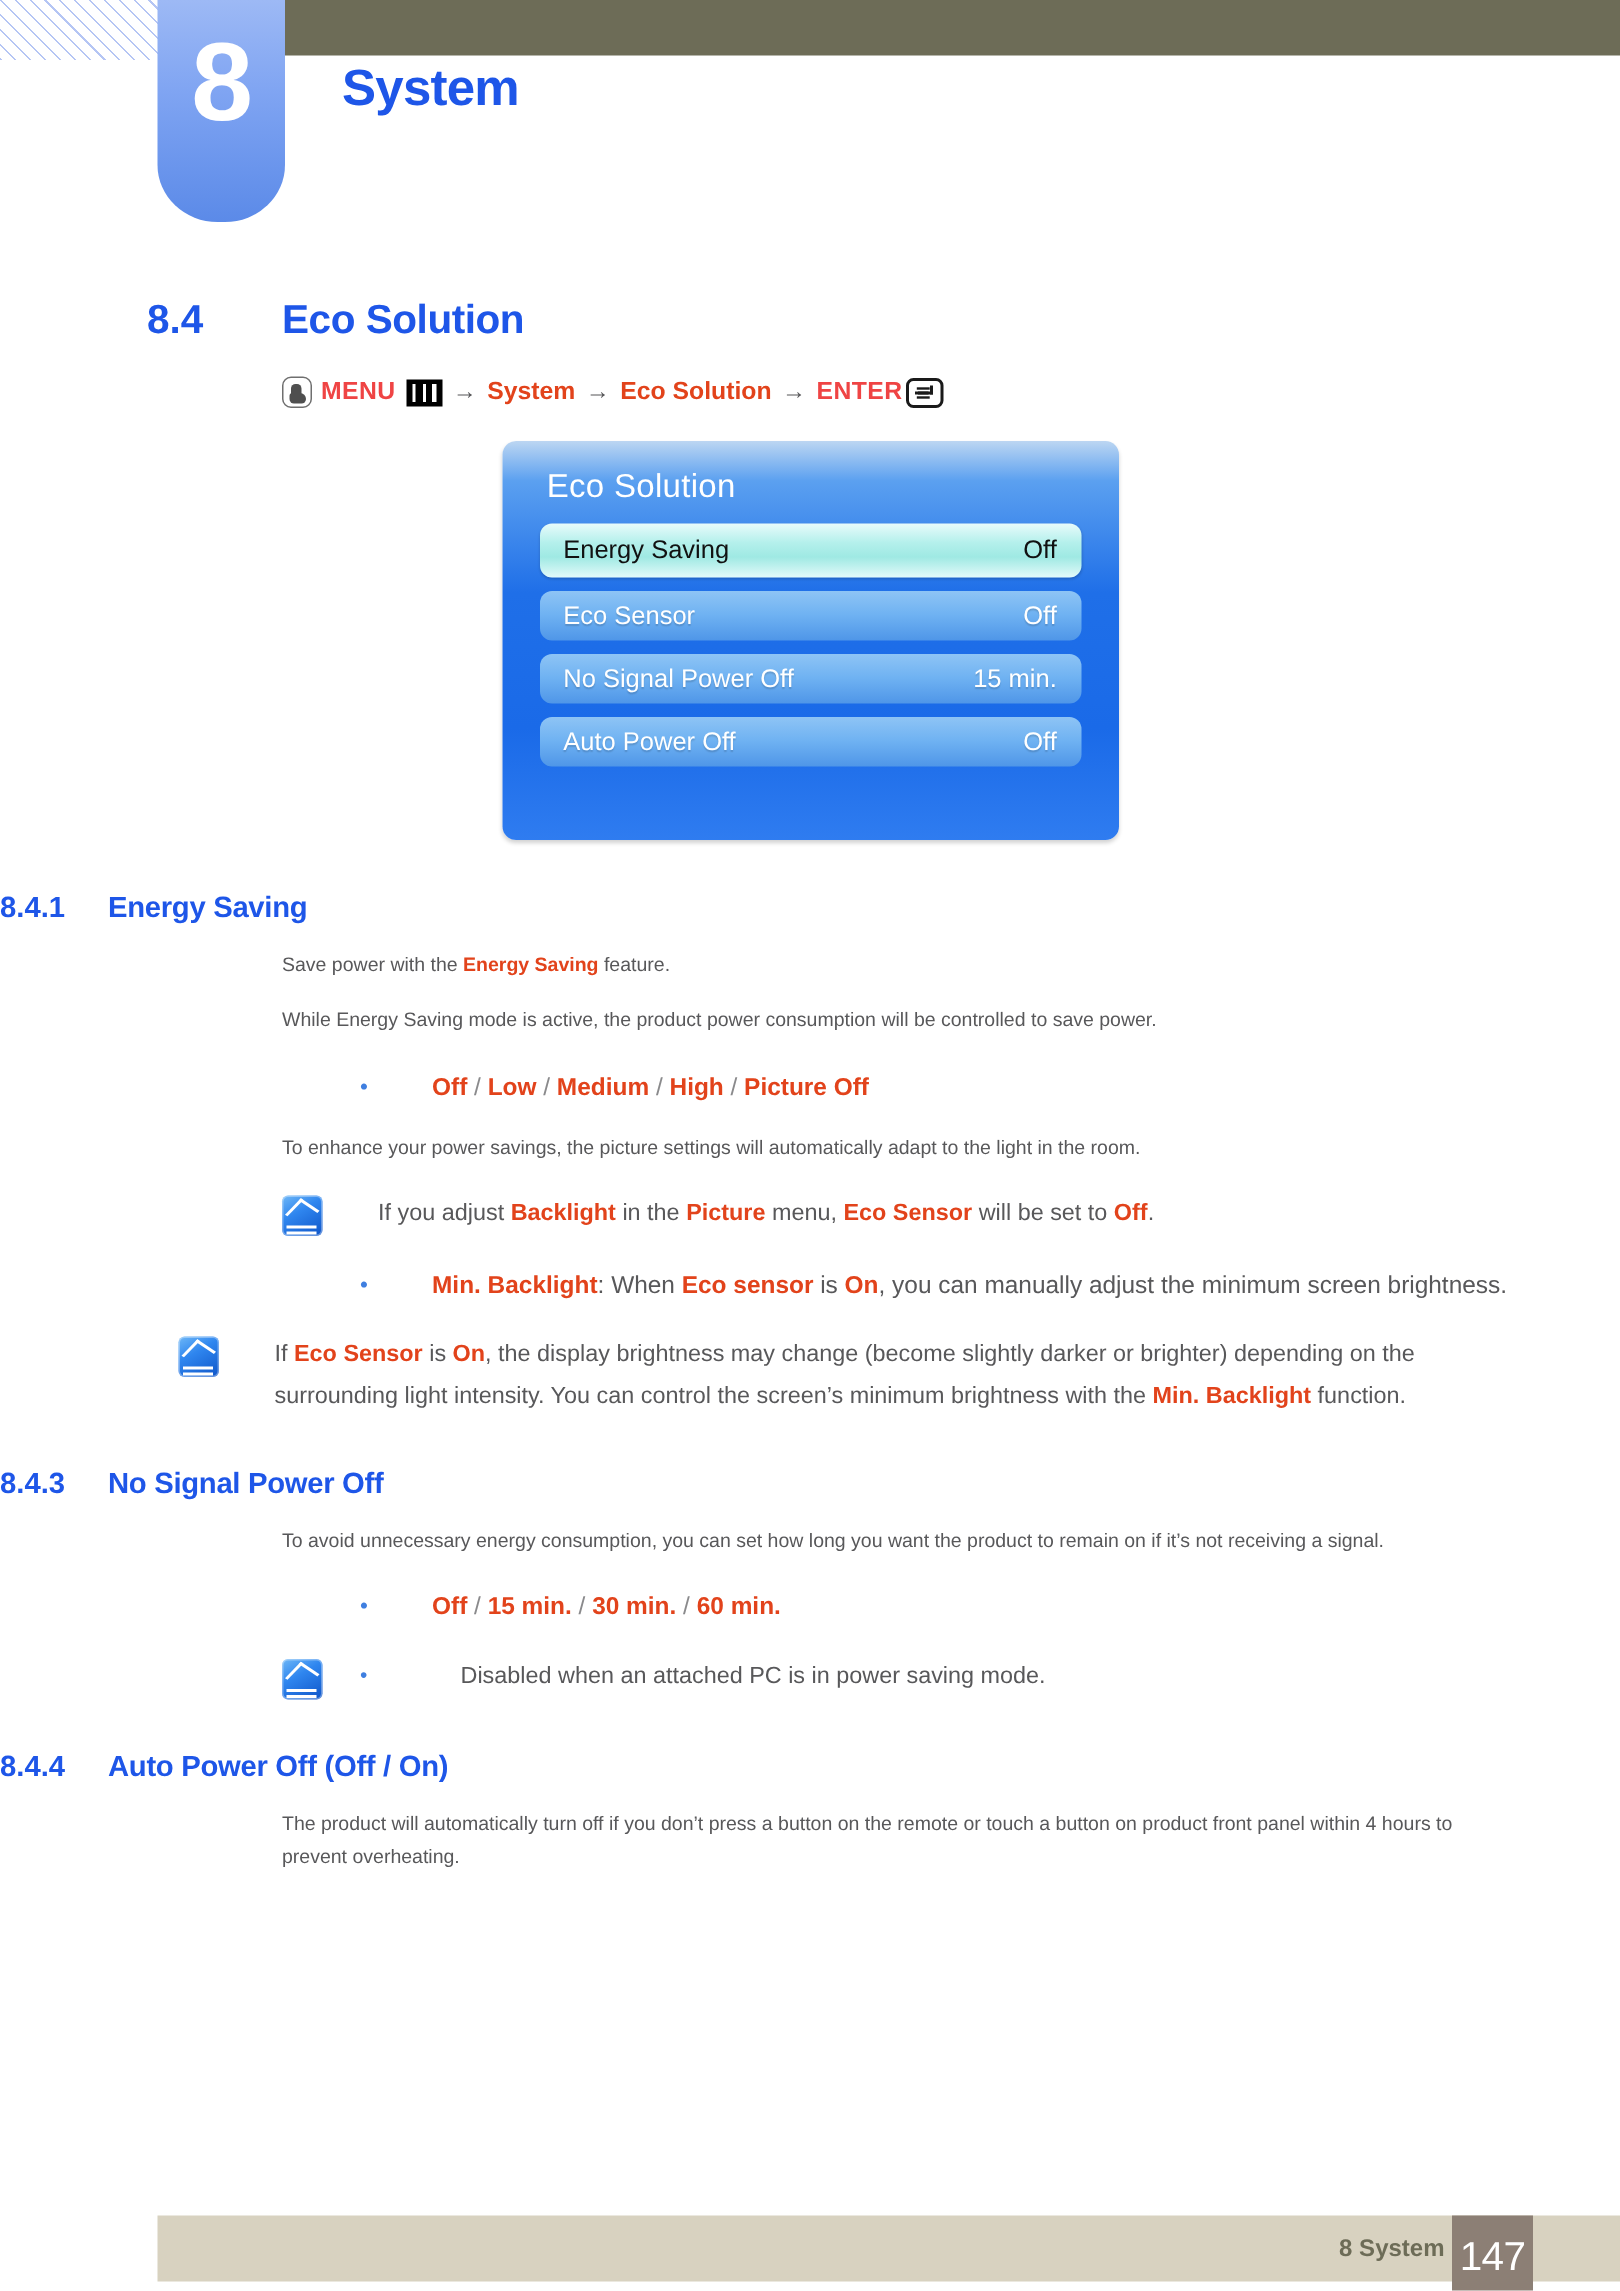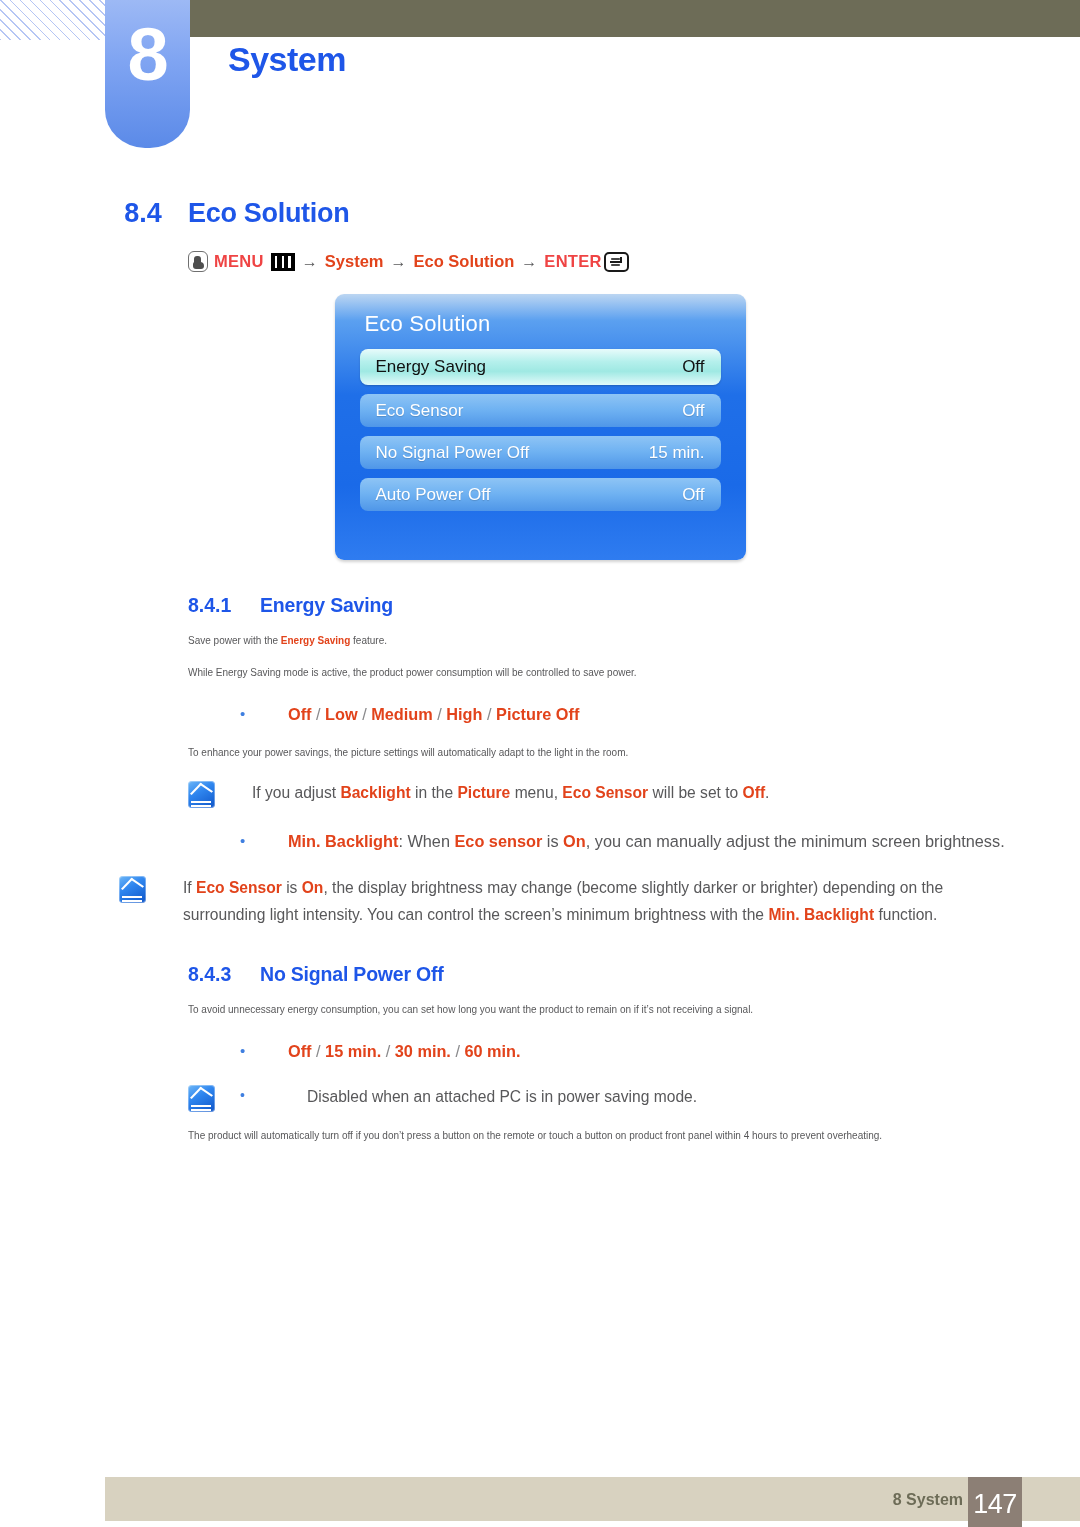--- a/index.html
+++ b/index.html
@@ -88,21 +88,20 @@
     align-items: baseline;
     margin: 38px 0 0 0;
     padding-left: 98px;
   }
   .sec-num {
     font-size: 27px;
     font-weight: bold;
     color: #1e56e8;
     width: 90px;
     flex: 0 0 90px;
-    text-align: center;
   }
   .sec-name {
     font-size: 27px;
     font-weight: bold;
     color: #1e56e8;
     letter-spacing: -0.3px;
   }
 
   
   .menu-path {
@@ -250,41 +249,40 @@
     text-shadow: none;
     height: 36px;
     box-shadow: 0 1px 2px rgba(0,0,0,0.2);
   }
 
   
   .sub-title-row {
     display: flex;
     align-items: baseline;
     margin-top: 34px;
-    padding-left: 188px;
   }
   .sub-num {
     font-size: 19.5px;
     font-weight: bold;
     color: #1e56e8;
     width: 72px;
     flex: 0 0 72px;
   }
   .sub-name {
     font-size: 19.5px;
     font-weight: bold;
     color: #1e56e8;
     letter-spacing: -0.2px;
   }
 
   p.body {
     margin: 15px 0 0 0;
     padding-left: 188px;
     padding-right: 104px;
-    font-size: 10px;
+    font-size: 13px;
     line-height: 1.72;
     color: #58585a;
   }
 
   .bullet-line {
     display: flex;
     margin-top: 20px;
     padding-left: 240px;
     padding-right: 72px;
     font-size: 16.3px;
@@ -498,20 +496,24 @@
   </div>
 
   <div class="note">
     <span class="note-icon">
         <span class="note-glyph"></span>
       </span>
     <span class="note-sub-bullet"></span>
     <span class="note-body">Disabled when an attached PC is in power saving mode.</span>
   </div>
 
+  <div class="sub-title-row">
+    <span class="sub-num">8.4.4</span>
+    <span class="sub-name">Auto Power Off (Off / On)</span>
+  </div>
   <p class="body">The product will automatically turn off if you don’t press a button on the remote or touch a button on product front panel within 4 hours to prevent overheating.</p>
 
 </div>
 
 <div class="footer">
   <div class="footer-bar"></div>
   <div class="footer-label">8 System</div>
   <div class="footer-page">147</div>
 </div>
 

